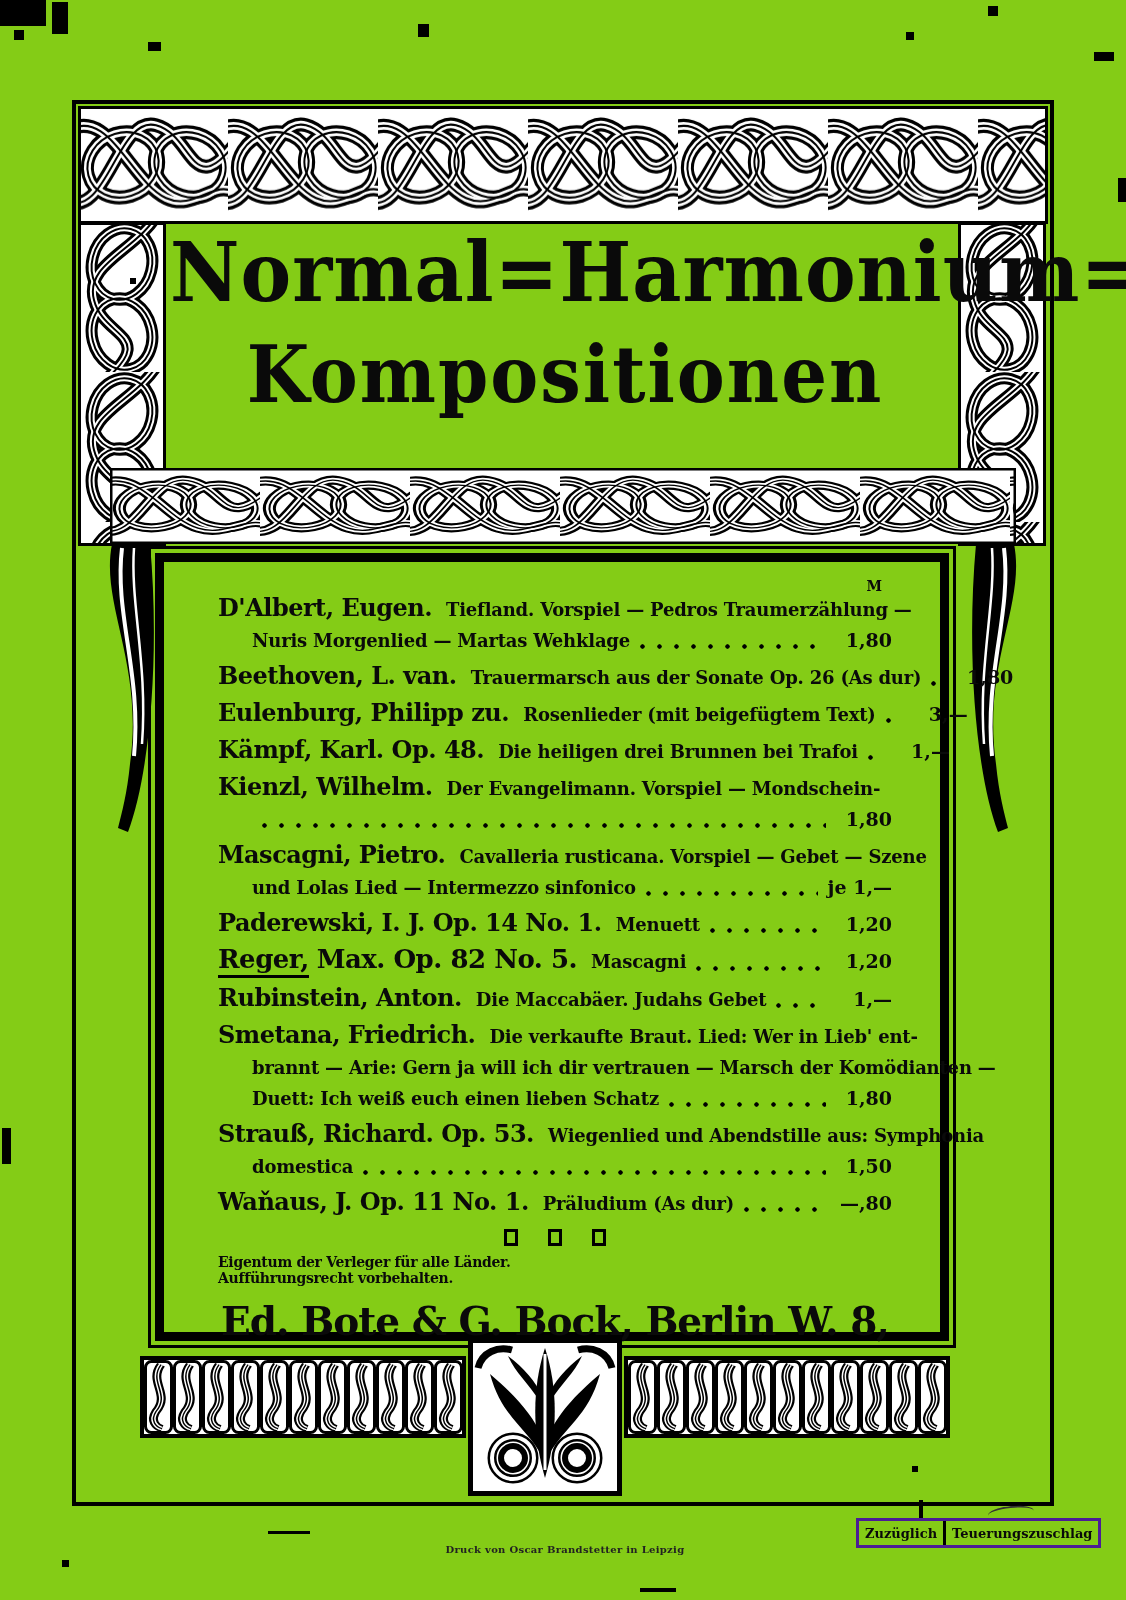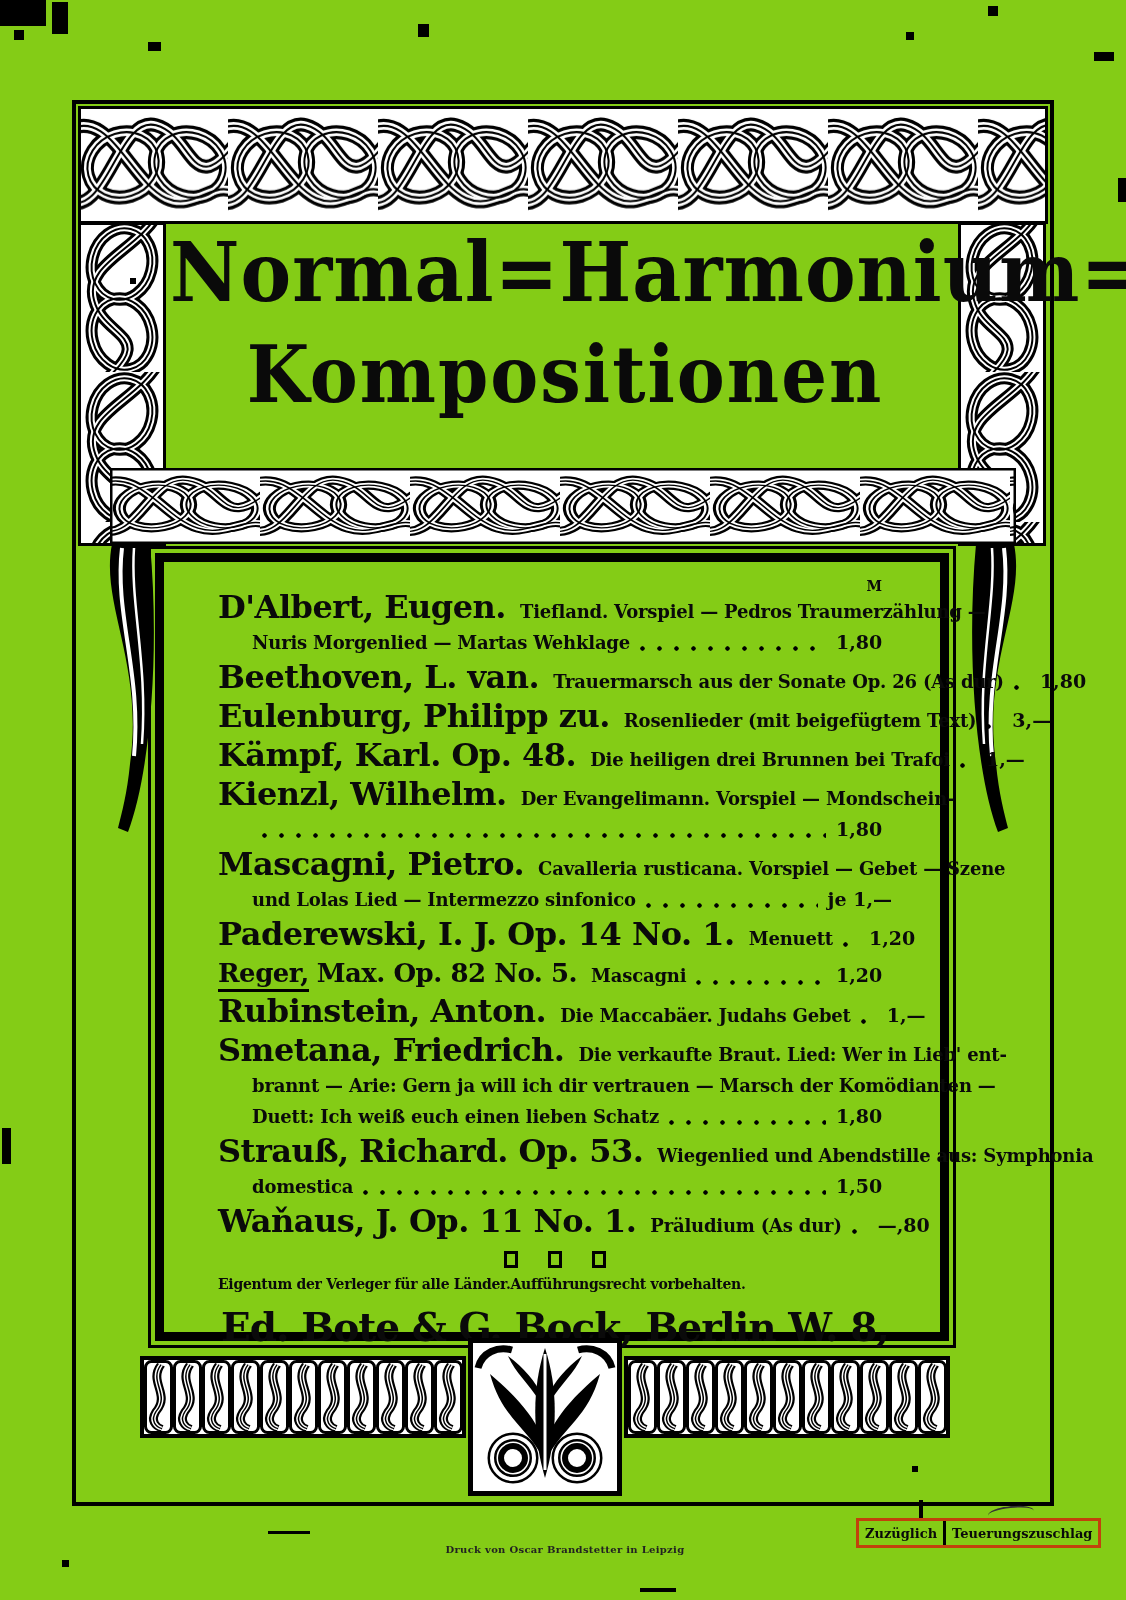--- a/index.html
+++ b/index.html
@@ -29,39 +29,39 @@
   .list-box{position:absolute;left:148px;top:546px;width:808px;height:802px;
             border:3px solid #000;box-sizing:border-box;}
   .list-box-inner{position:absolute;left:4px;top:4px;right:4px;bottom:4px;
             border:9px solid #000;box-sizing:border-box;}
   .list-content{position:absolute;left:0;top:0;right:0;bottom:0;
             padding:30px 48px 0 54px;box-sizing:border-box;}
   .currency{position:absolute;top:16px;right:58px;font-size:14px;font-weight:bold;}
   .entry{margin-bottom:4px;}
   .line{display:flex;align-items:baseline;white-space:nowrap;line-height:31px;}
   .cont{padding-left:34px;}
-  .composer{font-size:32px;font-weight:bold;margin-right:14px;letter-spacing:-0.5px;}
+  .composer{font-size:24px;font-weight:bold;margin-right:14px;letter-spacing:-0.5px;}
   .composer-u{font-size:26px;font-weight:bold;letter-spacing:-0.5px;border-bottom:3px solid #000;}
   .composer-rest{font-size:26px;font-weight:bold;margin-right:14px;letter-spacing:-0.5px;margin-left:8px;}
   .work{font-size:18px;font-weight:bold;letter-spacing:-0.2px;}
   .leader{flex:1;min-width:16px;height:5px;margin:0 10px 7px 10px;align-self:flex-end;
           background-image:radial-gradient(circle at 2.5px 2.5px,#000 1.9px,transparent 2.5px);
           background-size:17px 5px;background-repeat:repeat-x;}
-  .price{font-size:19px;font-weight:bold;min-width:56px;}
+  .price{font-size:19px;font-weight:bold;min-width:56px;text-align:right;}
   
   .squares{display:flex;justify-content:center;gap:30px;margin:10px 0 8px 0;}
   .sq{width:8px;height:11px;border:3px solid #000;}
   
-  .rights{display:flex;justify-content:flex-start;font-size:14px;font-weight:bold;
-          margin-top:8px;letter-spacing:-0.3px;}
+  .rights{display:flex;justify-content:center;font-size:14px;font-weight:bold;
+          margin-top:8px;letter-spacing:-0.3px;flex-direction:column;}
   .publisher{text-align:center;font-size:39px;font-weight:bold;margin-top:12px;letter-spacing:-1px;}
   .founded{text-align:center;font-size:14px;font-weight:bold;margin-top:4px;}
   
   .stamp{position:absolute;left:856px;top:1518px;height:30px;display:flex;
-         border:3px solid #c2410c;box-sizing:border-box;}
+         border:3px solid #4c1d95;box-sizing:border-box;}
   .stamp-cell{display:flex;align-items:center;padding:0 6px;font-size:13px;font-weight:bold;}
   .stamp-div{width:3px;background:#000;}
   .stamp-connector{position:absolute;left:919px;top:1500px;width:4px;height:20px;background:#000;}
   .handwriting{position:absolute;left:988px;top:1506px;width:46px;height:12px;
                border-top:2px solid #333;border-radius:50%;transform:rotate(-6deg);}
   .printer{position:absolute;left:400px;top:1544px;width:330px;text-align:center;
            font-size:10px;font-weight:bold;color:#222;letter-spacing:0.3px;}
   
   .speck{position:absolute;background:#000;}
 </style>

